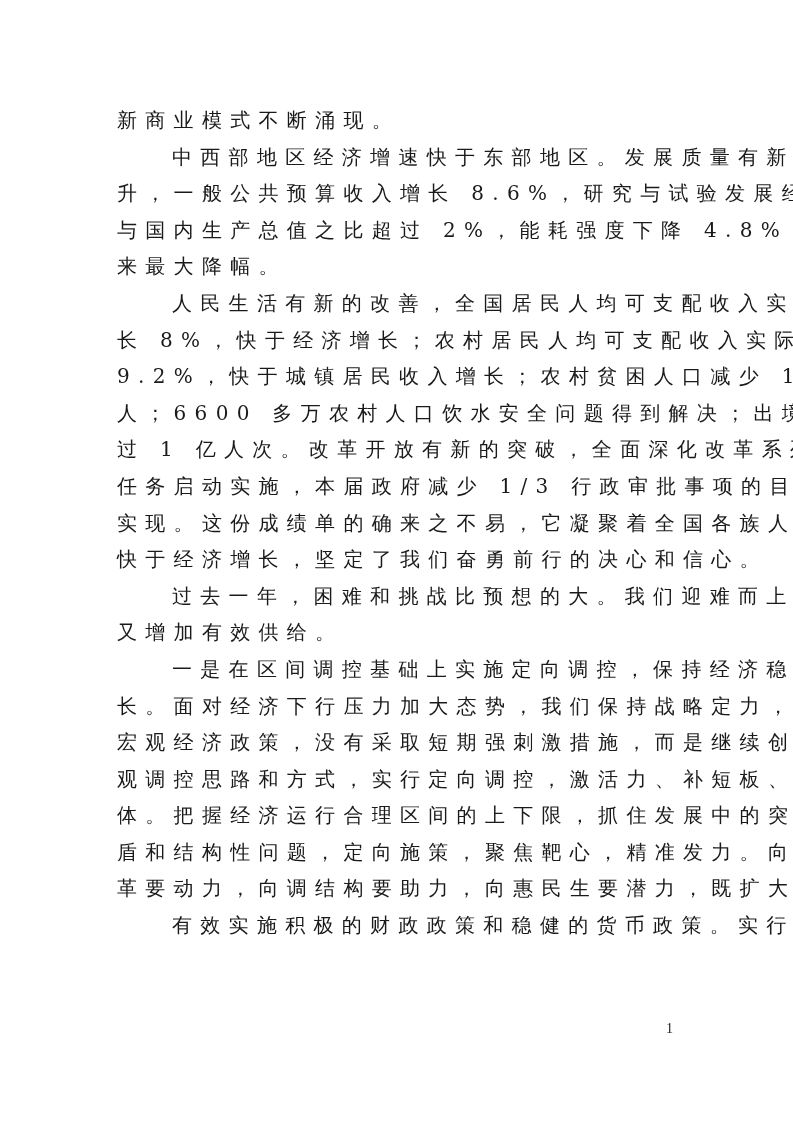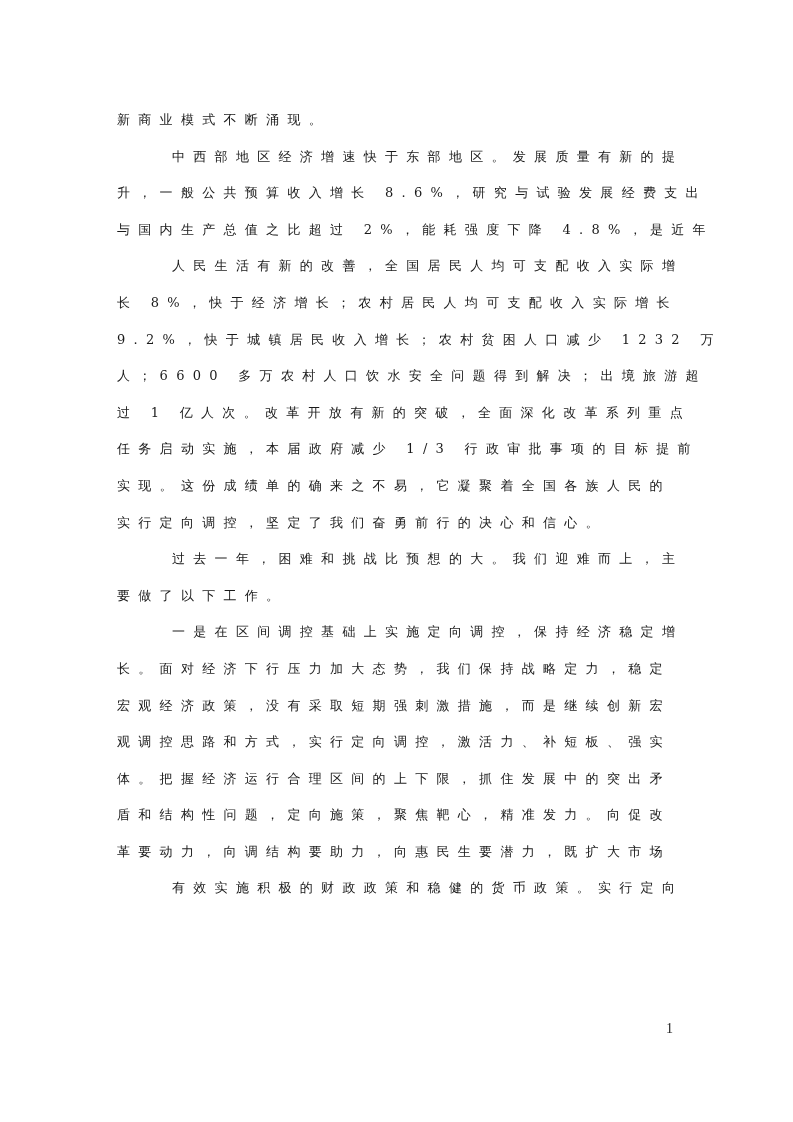--- a/index.html
+++ b/index.html
@@ -4,21 +4,21 @@
 <style>
   html, body { margin: 0; padding: 0; background: #ffffff; }
   body { width: 793px; height: 1122px; position: relative; overflow: hidden; }
   .page { position: absolute; left: 0; top: 0; width: 793px; height: 1122px; background: #fff; }
   .body-text {
     position: absolute;
     left: 117px;
     top: 102px;
     width: 560px;
     font-family: "DejaVu Serif", "Liberation Serif", serif;
-    font-size: 13px;
+    font-size: 20px;
     line-height: 36.6px;
     color: #1a1a1a;
     letter-spacing: 8.3px;
   }
   .line { white-space: nowrap; height: 36.6px; }
   .indent { padding-left: 55px; }
   .page-number {
     position: absolute;
     left: 666px;
     top: 1021px;
@@ -29,30 +29,31 @@
 </style>
 </head>
 <body>
 
 <div class="page">
   <div class="body-text">
     <div class="line">新商业模式不断涌现。</div>
     <div class="line indent">中西部地区经济增速快于东部地区。发展质量有新的提</div>
     <div class="line">升，一般公共预算收入增长 8.6%，研究与试验发展经费支出</div>
     <div class="line">与国内生产总值之比超过 2%，能耗强度下降 4.8%，是近年</div>
+    <div class="line">来最大降幅。</div>
     <div class="line indent">人民生活有新的改善，全国居民人均可支配收入实际增</div>
     <div class="line">长 8%，快于经济增长；农村居民人均可支配收入实际增长</div>
     <div class="line">9.2%，快于城镇居民收入增长；农村贫困人口减少 1232 万</div>
     <div class="line">人；6600 多万农村人口饮水安全问题得到解决；出境旅游超</div>
     <div class="line">过 1 亿人次。改革开放有新的突破，全面深化改革系列重点</div>
     <div class="line">任务启动实施，本届政府减少 1/3 行政审批事项的目标提前</div>
     <div class="line">实现。这份成绩单的确来之不易，它凝聚着全国各族人民的</div>
-    <div class="line">实行定向调控，坚定了我们奋勇前行的决心和信心。</div>
+    <div class="line">快于经济增长，坚定了我们奋勇前行的决心和信心。</div>
     <div class="line indent">过去一年，困难和挑战比预想的大。我们迎难而上，主</div>
-    <div class="line">要做了以下工作。</div>
+    <div class="line">又增加有效供给。</div>
     <div class="line indent">一是在区间调控基础上实施定向调控，保持经济稳定增</div>
     <div class="line">长。面对经济下行压力加大态势，我们保持战略定力，稳定</div>
     <div class="line">宏观经济政策，没有采取短期强刺激措施，而是继续创新宏</div>
     <div class="line">观调控思路和方式，实行定向调控，激活力、补短板、强实</div>
     <div class="line">体。把握经济运行合理区间的上下限，抓住发展中的突出矛</div>
     <div class="line">盾和结构性问题，定向施策，聚焦靶心，精准发力。向促改</div>
     <div class="line">革要动力，向调结构要助力，向惠民生要潜力，既扩大市场</div>
     <div class="line indent">有效实施积极的财政政策和稳健的货币政策。实行定向</div>
   </div>
   <div class="page-number">1</div>

